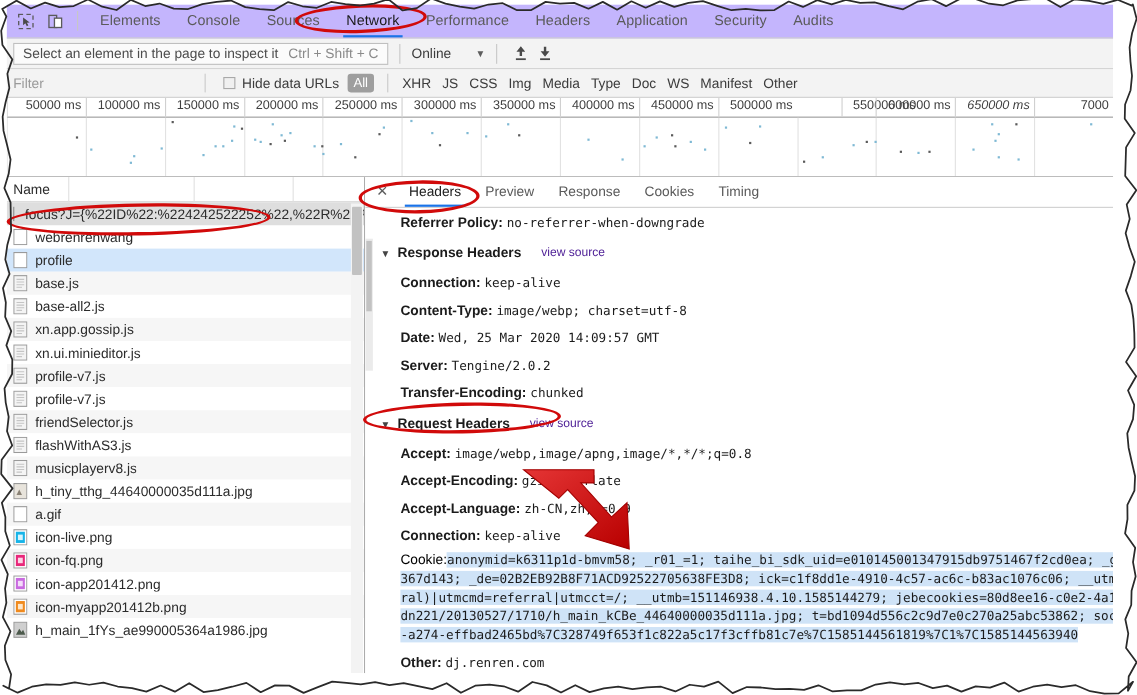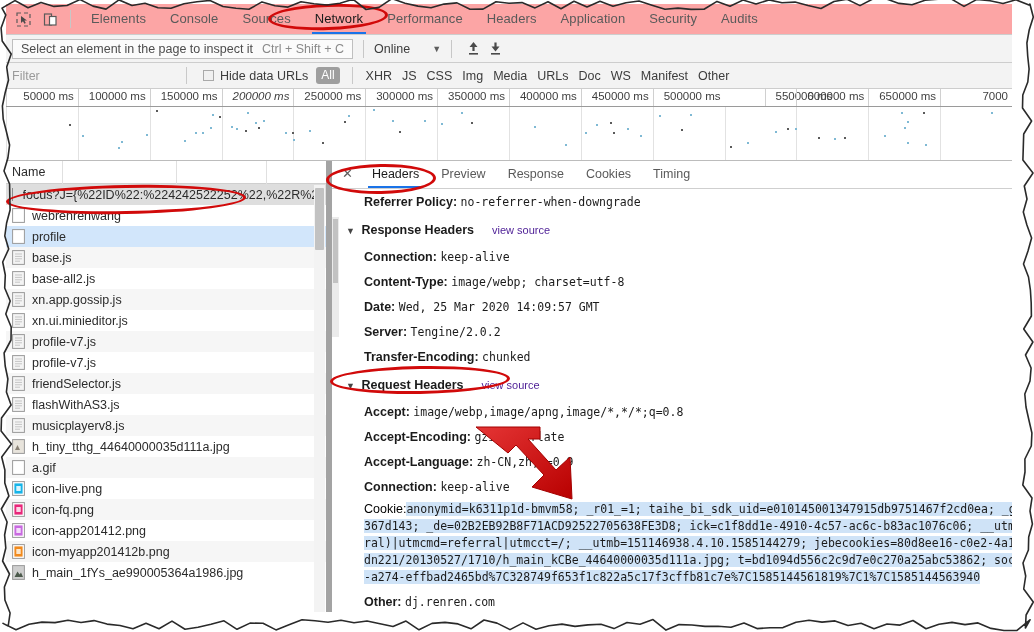--- a/index.html
+++ b/index.html
@@ -28,21 +28,21 @@
     left: 6px; top: 4px;
     width: 1006px; height: 608px;
     background: #ffffff;
     overflow: hidden;
   }
 
   
   .tabstrip {
     position: relative;
     height: 31px;
-    background: #fca5a5;
+    background: #c4b5fd;
     border-bottom: 1px solid #cdcdcd;
     display: flex;
     align-items: center;
     padding-left: 4px;
   }
   .tool-icon {
     width: 26px; height: 24px;
     display: flex; align-items: center; justify-content: center;
     margin-right: 1px;
   }
@@ -160,21 +160,21 @@
 
   
   .panes {
     position: relative;
     display: flex;
     height: 451px;
   }
   .left-pane {
     position: relative;
     width: 326px;
-    border-right: 6px solid #a3a3a3;
+    border-right: 1px solid #a3a3a3;
     background: #ffffff;
     overflow: hidden;
   }
   .pane-header {
     height: 23px;
     background: #ffffff;
     border-bottom: 1px solid #cfcfcf;
     display: flex; align-items: center;
     padding-left: 6px;
     font-size: 12.5px; color: #2b2b2b;
@@ -373,39 +373,39 @@
         <span class="checkbox"></span>
         <span>Hide data URLs</span>
       </div>
       <div class="type-all">All</div>
       <div class="f-sep"></div>
       <div class="ftype">XHR</div>
       <div class="ftype">JS</div>
       <div class="ftype">CSS</div>
       <div class="ftype">Img</div>
       <div class="ftype">Media</div>
-      <div class="ftype">URLs</div>
+      <div class="ftype">Type</div>
       <div class="ftype">Doc</div>
       <div class="ftype">WS</div>
       <div class="ftype">Manifest</div>
       <div class="ftype">Other</div>
     </div>
 
     <div class="overview">
       <div class="ov-ruler" id="ov-ruler">
           <div class="ov-tick" style="left: 0px; width: 71.8571px;">
             <span>50000 ms</span>
           </div>
           <div class="ov-tick" style="left: 71.8571px; width: 71.8571px;">
             <span>100000 ms</span>
           </div>
           <div class="ov-tick" style="left: 143.714px; width: 71.8571px;">
             <span>150000 ms</span>
           </div>
-          <div class="ov-tick" style="left: 215.571px; width: 71.8571px; font-style: italic;">
+          <div class="ov-tick" style="left: 215.571px; width: 71.8571px;">
             <span>200000 ms</span>
           </div>
           <div class="ov-tick" style="left: 287.429px; width: 71.8571px;">
             <span>250000 ms</span>
           </div>
           <div class="ov-tick" style="left: 359.286px; width: 71.8571px;">
             <span>300000 ms</span>
           </div>
           <div class="ov-tick" style="left: 431.143px; width: 71.8571px;">
             <span>350000 ms</span>
@@ -418,21 +418,21 @@
           </div>
           <div class="ov-tick" style="left: 646.714px; width: 71.8571px;">
             <span>500000 ms</span>
           </div>
           <div class="ov-tick" style="left: 718.571px; width: 71.8571px; margin-left: 40px;">
             <span>550000 ms</span>
           </div>
           <div class="ov-tick" style="left: 790.429px; width: 71.8571px;">
             <span>600000 ms</span>
           </div>
-          <div class="ov-tick" style="left: 862.286px; width: 71.8571px;">
+          <div class="ov-tick" style="left: 862.286px; width: 71.8571px; font-style: italic;">
             <span>650000 ms</span>
           </div>
           <div class="ov-tick" style="left: 934.143px; width: 71.8571px;">
             <span>7000</span>
           </div>
         </div>
       <div id="ov-bands">
           <div class="ov-band" style="left: 0px; width: 71.8571px;"></div>
           <div class="ov-band" style="left: 71.8571px; width: 71.8571px;"></div>
           <div class="ov-band" style="left: 143.714px; width: 71.8571px;"></div>

